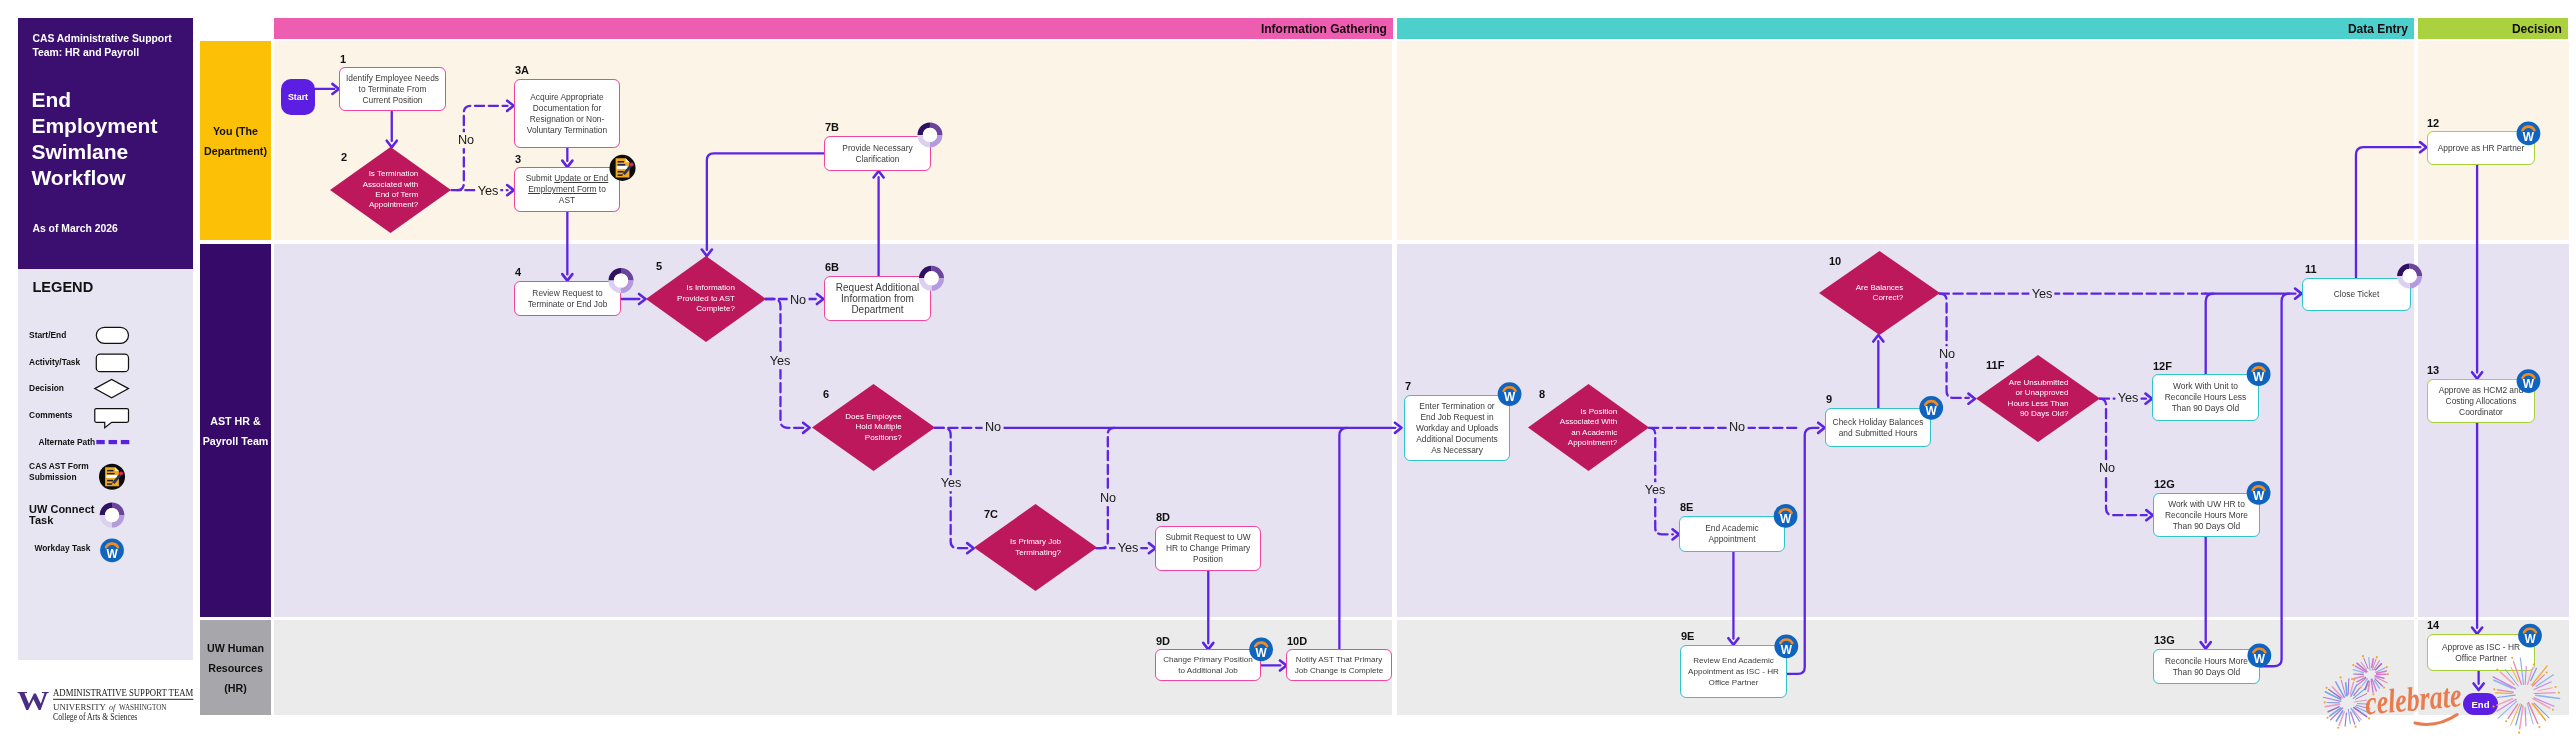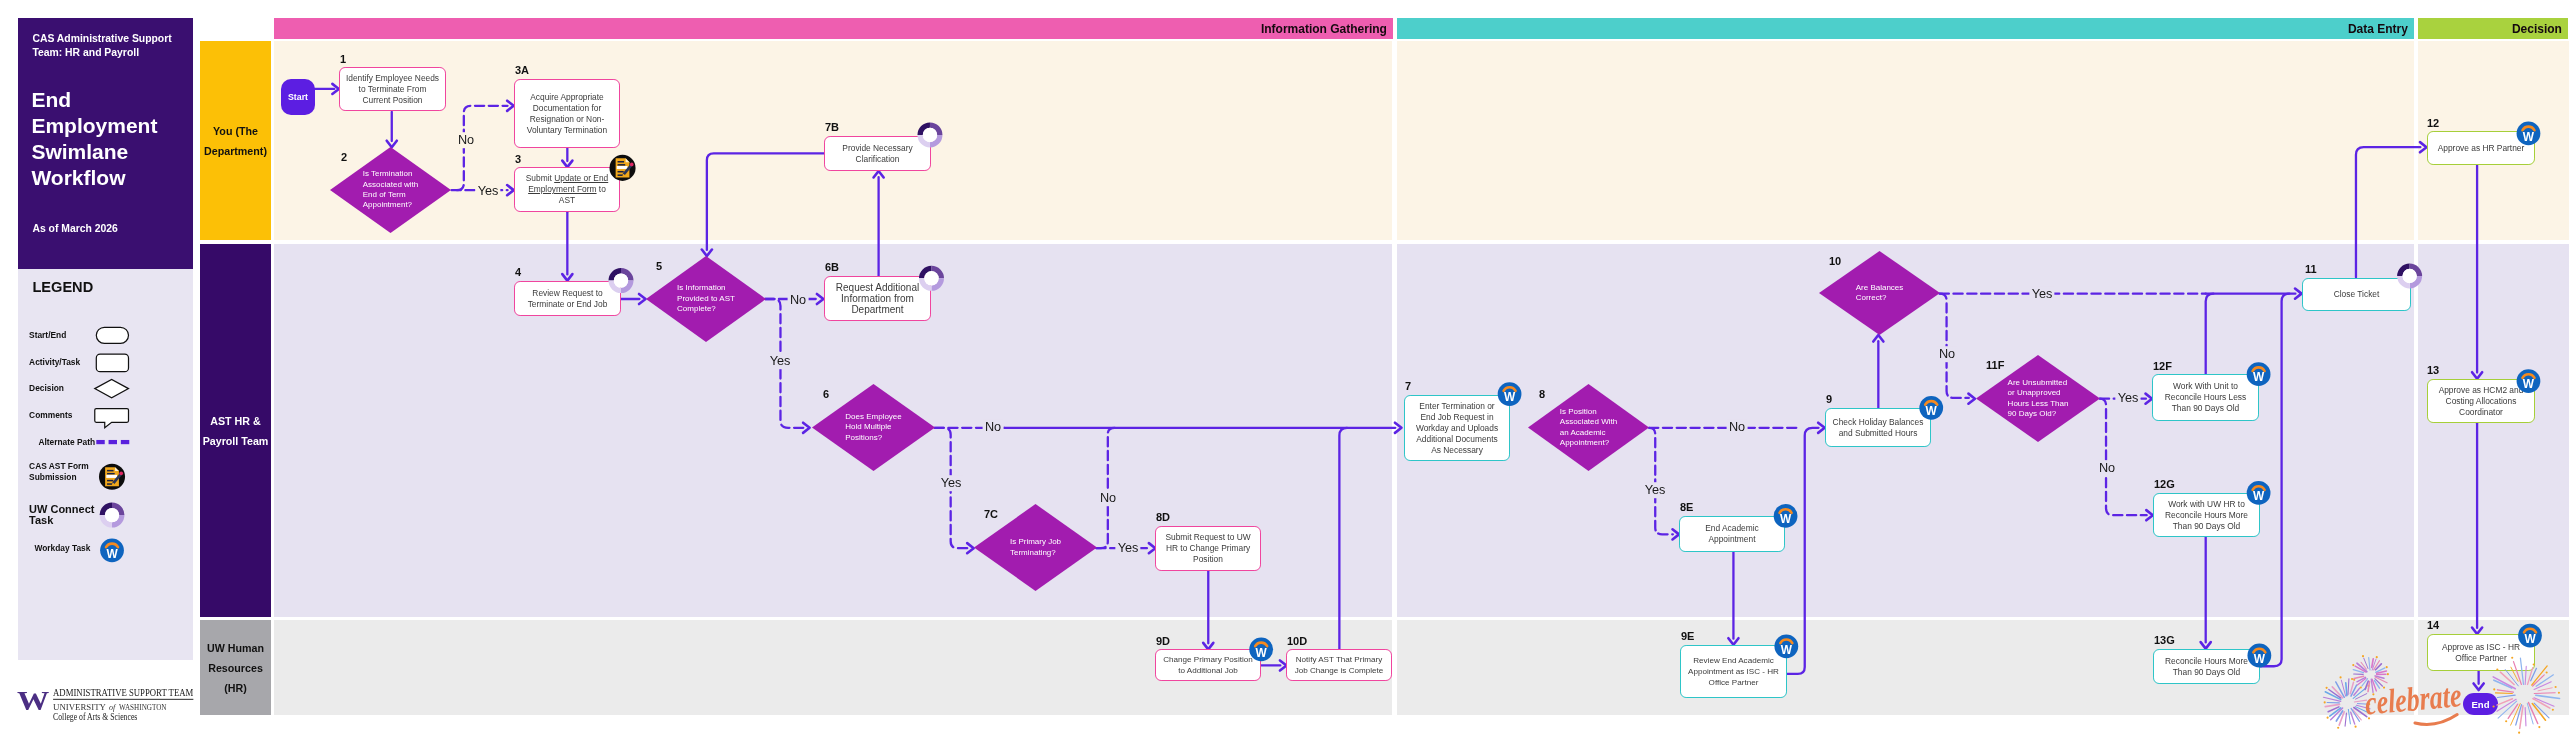--- a/index.html
+++ b/index.html
@@ -1,18 +1,18 @@
 <!DOCTYPE html>
 <html style="font-size:12.3px"><head><meta charset="utf-8"><style>
 *{margin:0;padding:0;box-sizing:border-box}
 body{font-family:"Liberation Sans",sans-serif;width:2576px;height:736px;background:#fff;position:relative;overflow:hidden}
 .abs{position:absolute}
 .num{position:absolute;font-size:11px;font-weight:bold;color:#111;white-space:nowrap}
 .bx{position:absolute;background:#fff;border:1.9px solid;border-radius:6.1px;color:#3b3b3b;display:flex;align-items:center;justify-content:center;text-align:center;z-index:5}
-.dia{position:absolute;background:#a21caf;color:#fff;display:flex;align-items:center;justify-content:center;text-align:left;clip-path:polygon(50% 0,100% 50%,50% 100%,0 50%);z-index:5}
+.dia{position:absolute;background:#be185d;color:#fff;display:flex;align-items:center;justify-content:center;text-align:right;clip-path:polygon(50% 0,100% 50%,50% 100%,0 50%);z-index:5}
 .yn{position:absolute;font-size:12.7px;color:#1a1a1a;transform:translate(-50%,-50%);padding:0.8px 2.3px;z-index:6;white-space:nowrap}
 .lanelab{position:absolute;left:200px;width:71px;display:flex;align-items:center;justify-content:center;text-align:center;font-weight:bold;font-size:10.7px;color:#111;line-height:20px;z-index:2}
 .hdr{position:absolute;top:18.4px;height:21px;display:flex;align-items:center;justify-content:flex-end;padding-right:6.1px;font-weight:bold;font-size:12px;color:#15090f;z-index:2}
 </style></head>
 <body>
 <div class="abs" style="left:274px;top:41px;width:2295px;height:199px;background:#fcf4e6"></div>
 <div class="abs" style="left:274px;top:244px;width:2295px;height:373px;background:#e6e2f1"></div>
 <div class="abs" style="left:274px;top:620px;width:2295px;height:95px;background:#ebebeb"></div>
 <div class="abs" style="left:1392px;top:41px;width:4.6px;height:674px;background:#fff;z-index:2"></div>
 <div class="abs" style="left:2414px;top:41px;width:3.8px;height:674px;background:#fff;z-index:2"></div>

